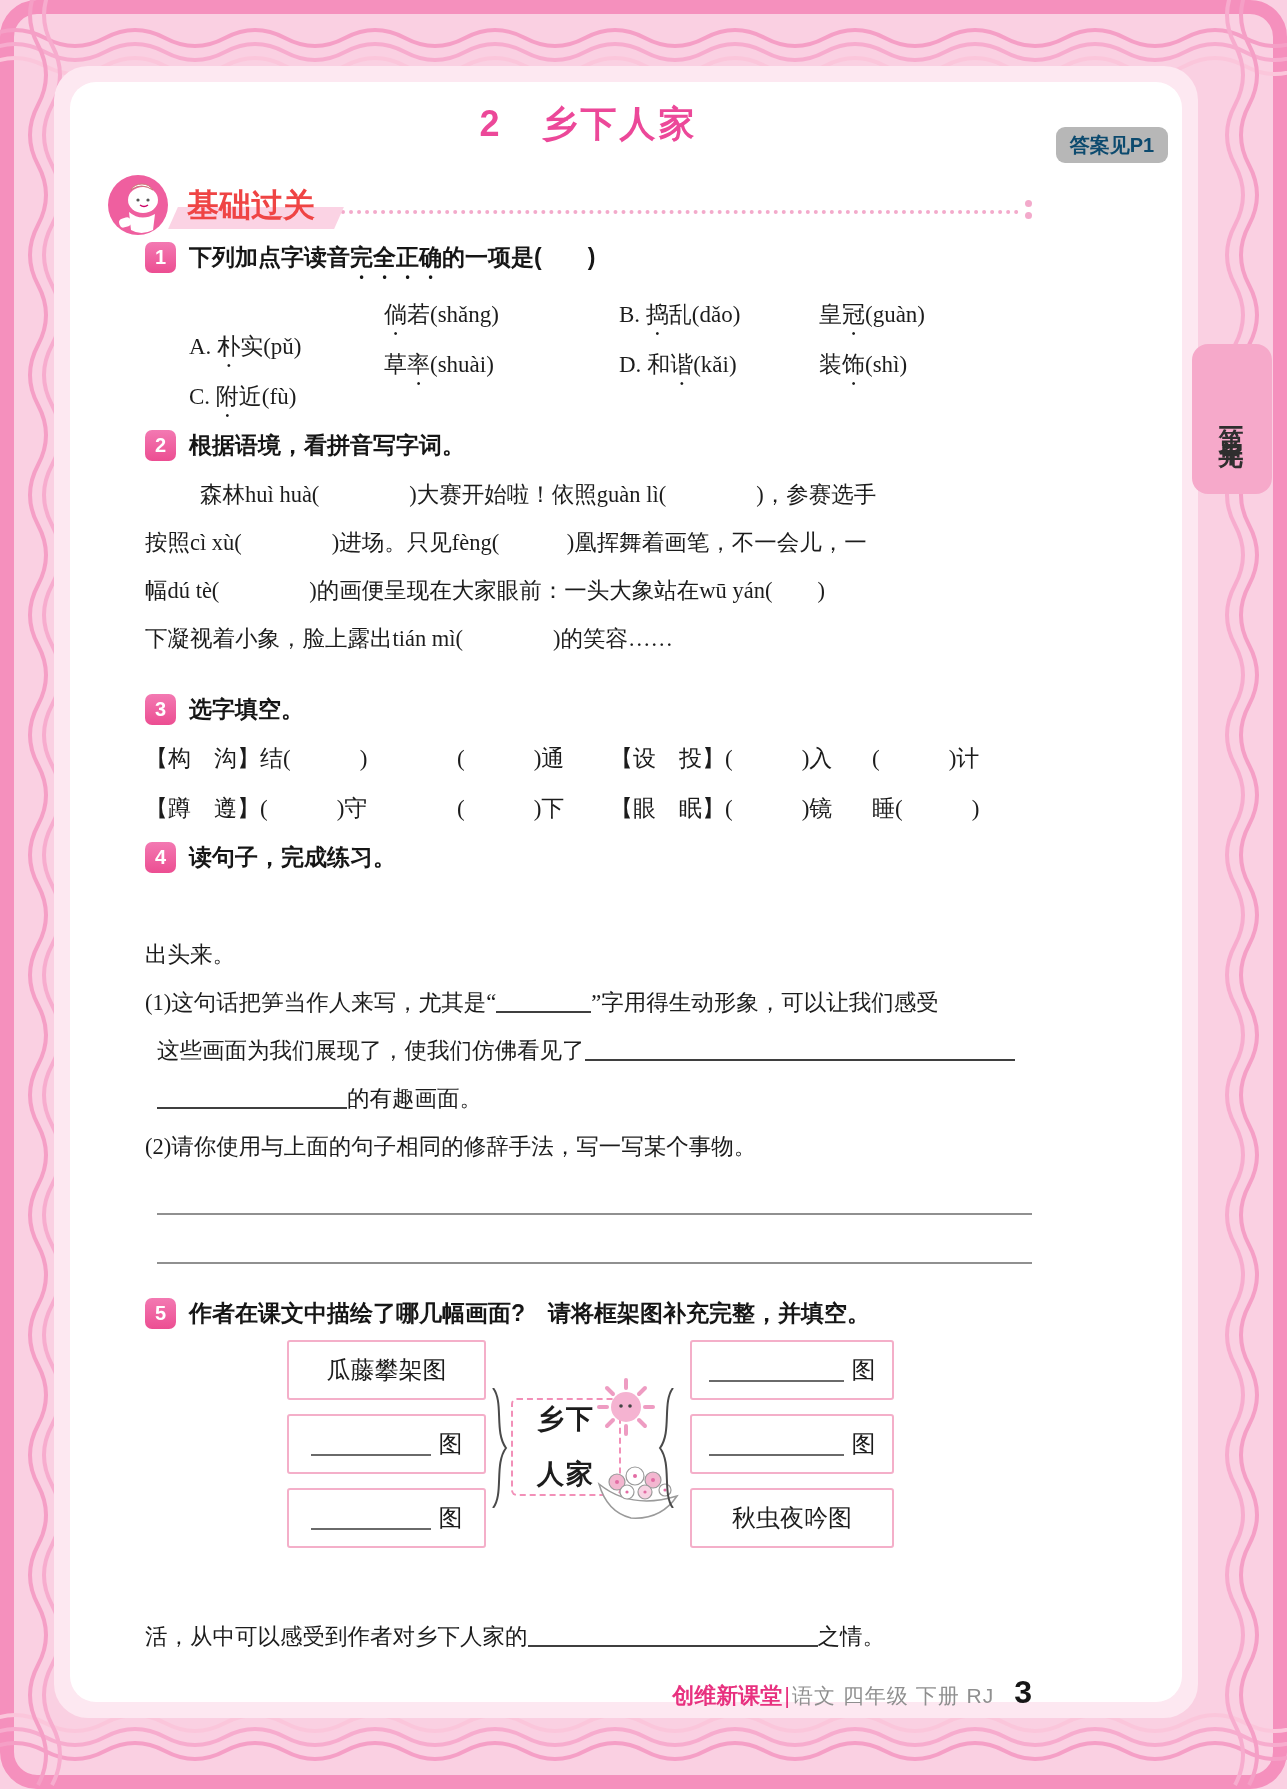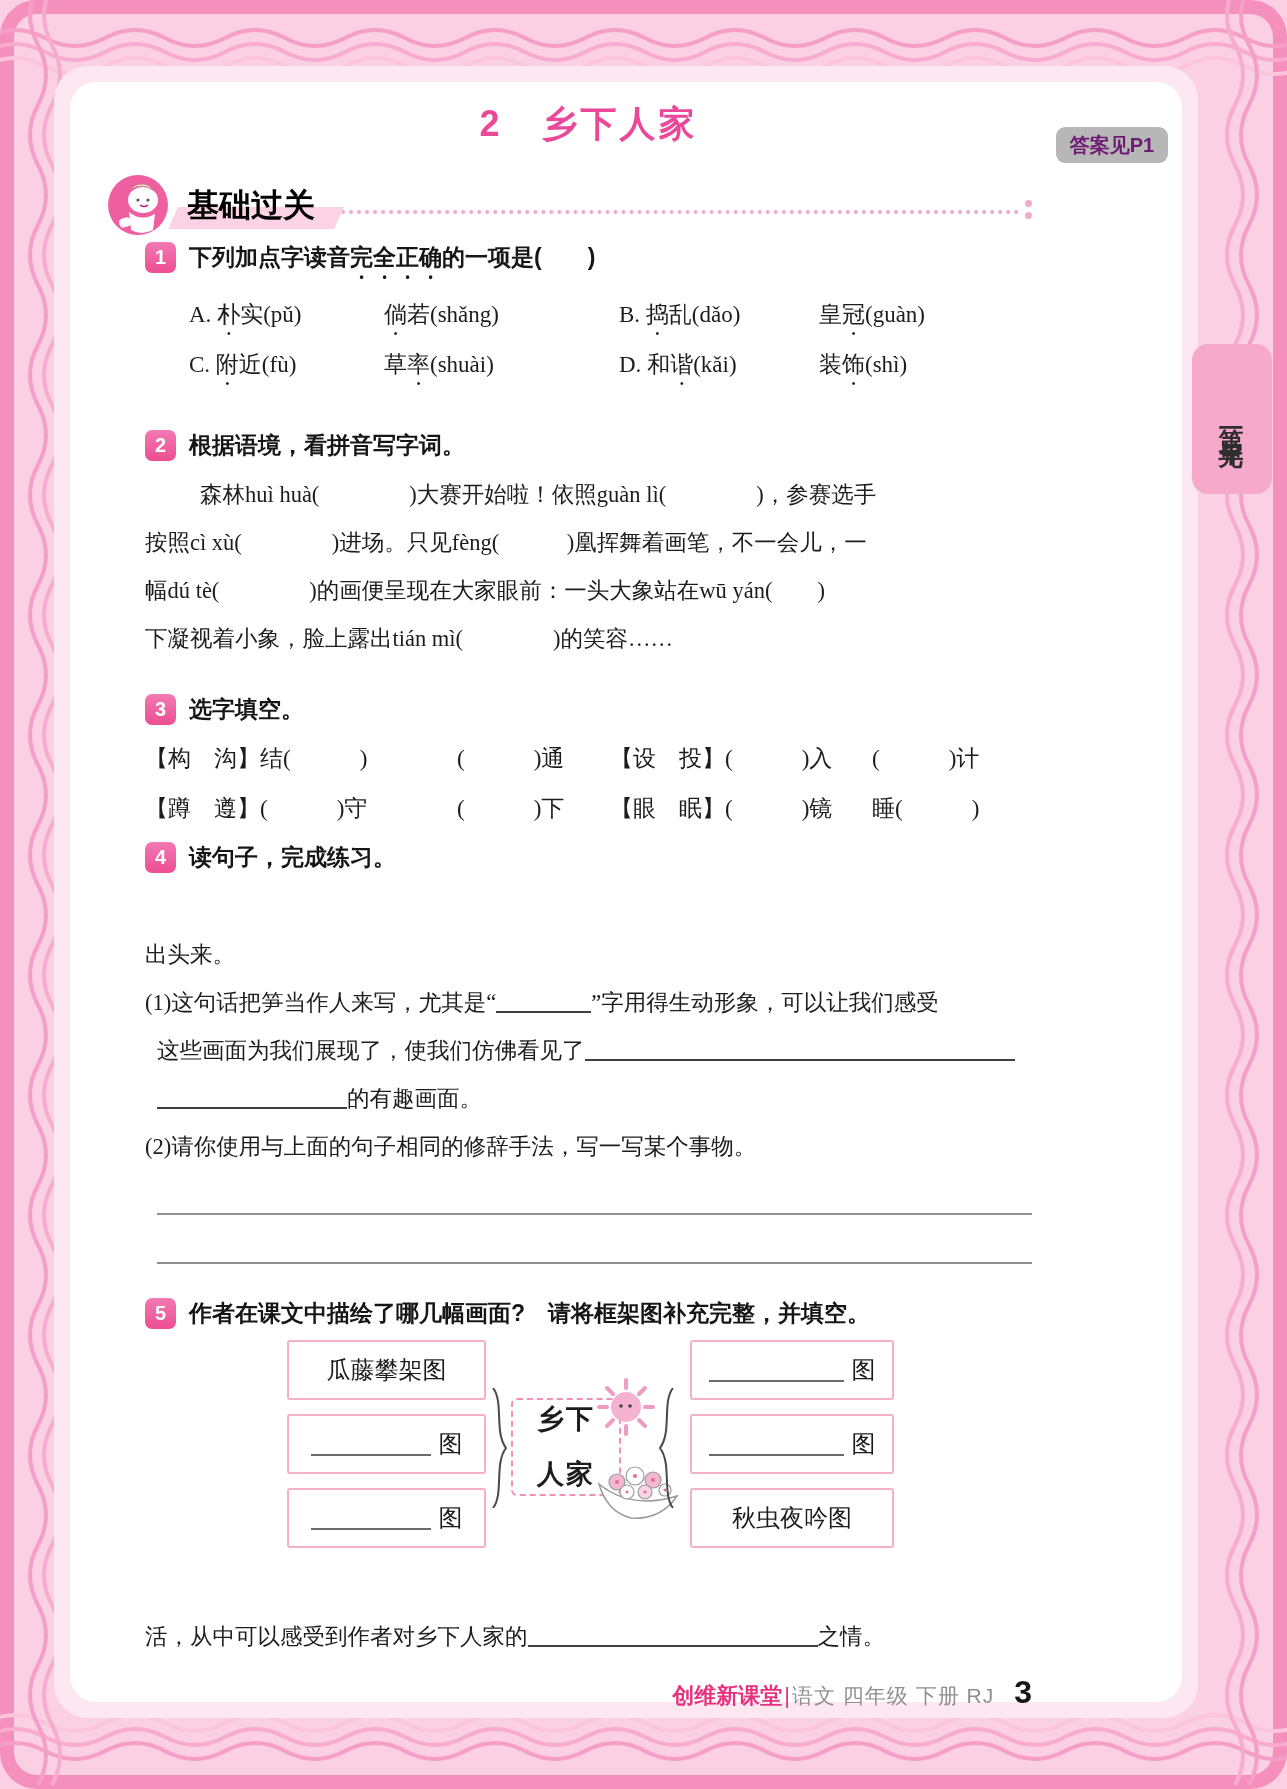--- a/index.html
+++ b/index.html
@@ -14,35 +14,35 @@
   }
   .inner{position:absolute; left:75px; top:0; width:887px; height:100%;}
   .blk{position:absolute; left:0; right:0;}
 
   .page-title{
     text-align:center; font:700 36px/44px "Liberation Sans", sans-serif;
     letter-spacing:3px; color:#ec4899;
   }
   .answer-badge{
     position:absolute; left:1056px; top:127px; width:112px; height:36px;
-    background:#b7b7b7; border-radius:9px; color:#701a75;
+    background:#b7b7b7; border-radius:9px; color:#0c4a6e;
     font:700 20px/36px "Liberation Sans", sans-serif; text-align:center;
   }
   .unit-tab{
     position:absolute; left:1192px; top:344px; width:80px; height:150px;
     background:#f6a9ca; border-radius:16px; display:flex; align-items:center; justify-content:center;
     writing-mode:vertical-rl; text-orientation:upright;
     font:700 25px "Liberation Sans", sans-serif; color:#2e2e2e; letter-spacing:5px;
   }
 
   
   .sec{display:flex; align-items:center; height:70px;}
   .mascot{flex:none; width:62px; height:62px; margin-left:-38px; margin-right:8px;}
   .sec-title{
-    position:relative; font:700 32px/40px "Liberation Sans", sans-serif; color:#000000;
+    position:relative; font:700 32px/40px "Liberation Sans", sans-serif; color:#ef4444;
     padding:0 10px; z-index:1; white-space:nowrap;
   }
   .sec-title::after{
     content:""; position:absolute; left:-4px; right:-14px; bottom:-4px; height:22px;
     background:#fbd3e4; transform:skewX(-24deg); z-index:-1;
   }
   .dotline{flex:1; border-top:4px dotted #f3aacb; margin:14px 6px 0 16px; height:0;}
   .enddots{flex:none; display:flex; flex-direction:column; gap:5px; margin-top:8px;}
   .enddots i{width:7px; height:7px; border-radius:50%; background:#f3aacb;}
 
@@ -54,21 +54,21 @@
     color:#fff; font:700 20px/31px "Liberation Sans", sans-serif; text-align:center;
   }
   .stem{font:700 23px/31px "Liberation Sans", sans-serif; color:#161616; white-space:nowrap;}
   .body-line{font-size:22.5px; line-height:30px; white-space:nowrap;}
   .kai{font-family:"Liberation Serif", serif;}
   .dotu{
     -webkit-text-emphasis:filled dot; -webkit-text-emphasis-position:under right;
     text-emphasis:filled dot; text-emphasis-position:under right;
   }
   .optrow{display:flex; font-size:23px; line-height:30px; white-space:nowrap;}
-  .optrow .c1{width:195px;} .optrow .c2{width:235px;} .optrow .c3{width:200px;}
+  .optrow .c1{width:195px;margin-top:32px;} .optrow .c2{width:235px;} .optrow .c3{width:200px;}
   .q3row{display:flex; font-size:23px; line-height:30px; white-space:nowrap;}
   .q3row .c1{width:312px;} .q3row .c2{width:153px;} .q3row .c3{width:262px;}
 
   .bl{display:inline-block; border-bottom:2px solid #3f3f3f; height:22px; vertical-align:-3px;}
   .w95{width:95px;} .w190{width:190px;} .w430{width:430px;} .w475{width:475px;}
   .w290{width:290px;} .w120{width:120px;} .w135{width:135px;}
   .ansline{position:absolute; left:12px; right:0; height:36px; border-bottom:2px solid #909090;}
 
   
   .diagram{position:absolute; left:0; top:1250px; width:887px; height:230px;}

